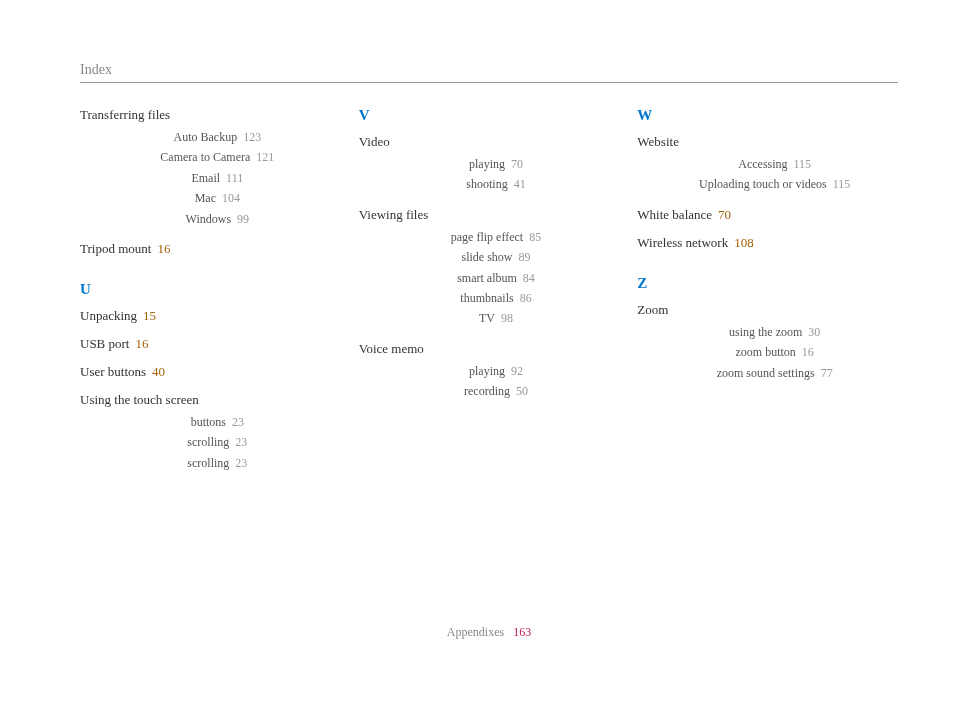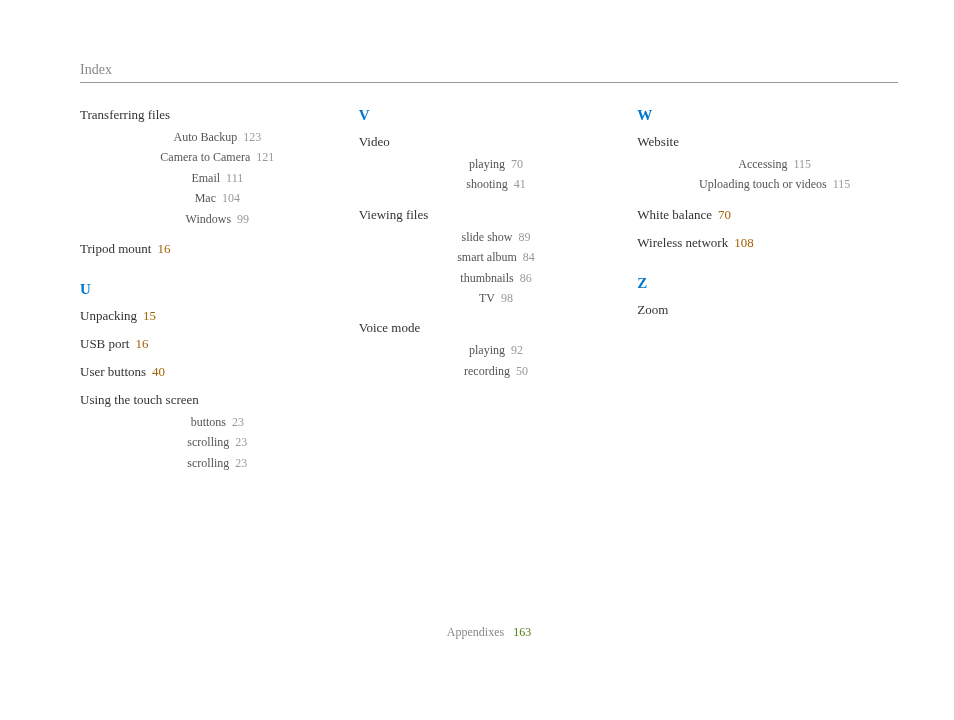--- a/index.html
+++ b/index.html
@@ -66,21 +66,21 @@
       color: #999;
       margin-left: 6px;
     }
     .footer {
       text-align: center;
       margin-top: 140px;
       font-size: 12px;
       color: #888;
     }
     .footer .page-number {
-      color: #4d7c0f;
+      color: #be185d;
       margin-left: 6px;
       margin-top: 17px;
     }
   </style>
 </head>
 <body>
 
 <div class="page">
   <div class="header">
     <span class="header-title">Index</span>
@@ -126,28 +126,29 @@
         <div class="entry">
           <div class="entry-title"><span>Video</span></div>
           <div class="sub-list">
             <div class="sub-item"><span>playing</span><span class="page-num">70</span></div>
             <div class="sub-item"><span>shooting</span><span class="page-num">41</span></div>
           </div>
         </div>
         <div class="entry">
           <div class="entry-title"><span>Viewing files</span></div>
           <div class="sub-list">
+            <div class="sub-item"><span>page flip effect</span><span class="page-num">85</span></div>
             <div class="sub-item"><span>slide show</span><span class="page-num">89</span></div>
             <div class="sub-item"><span>smart album</span><span class="page-num">84</span></div>
             <div class="sub-item"><span>thumbnails</span><span class="page-num">86</span></div>
             <div class="sub-item"><span>TV</span><span class="page-num">98</span></div>
           </div>
         </div>
         <div class="entry">
-          <div class="entry-title"><span>Voice mode</span></div>
+          <div class="entry-title"><span>Voice memo</span></div>
           <div class="sub-list">
             <div class="sub-item"><span>playing</span><span class="page-num">92</span></div>
             <div class="sub-item"><span>recording</span><span class="page-num">50</span></div>
           </div>
         </div>
       </div>
       <div class="col">
         <div class="letter-heading" style="margin-top: 0px;">W</div>
         <div class="entry">
           <div class="entry-title"><span>Website</span></div>
@@ -158,20 +159,25 @@
         </div>
         <div class="entry">
           <div class="entry-title"><span>White balance</span><span class="page-num">70</span></div>
         </div>
         <div class="entry">
           <div class="entry-title"><span>Wireless network</span><span class="page-num">108</span></div>
         </div>
         <div class="letter-heading">Z</div>
         <div class="entry">
           <div class="entry-title"><span>Zoom</span></div>
+          <div class="sub-list">
+            <div class="sub-item"><span>using the zoom</span><span class="page-num">30</span></div>
+            <div class="sub-item"><span>zoom button</span><span class="page-num">16</span></div>
+            <div class="sub-item"><span>zoom sound settings</span><span class="page-num">77</span></div>
+          </div>
         </div>
       </div>
     </div>
 
   <div class="footer">
     <span>Appendixes</span>
     <span class="page-number">163</span>
   </div>
 </div>
 

